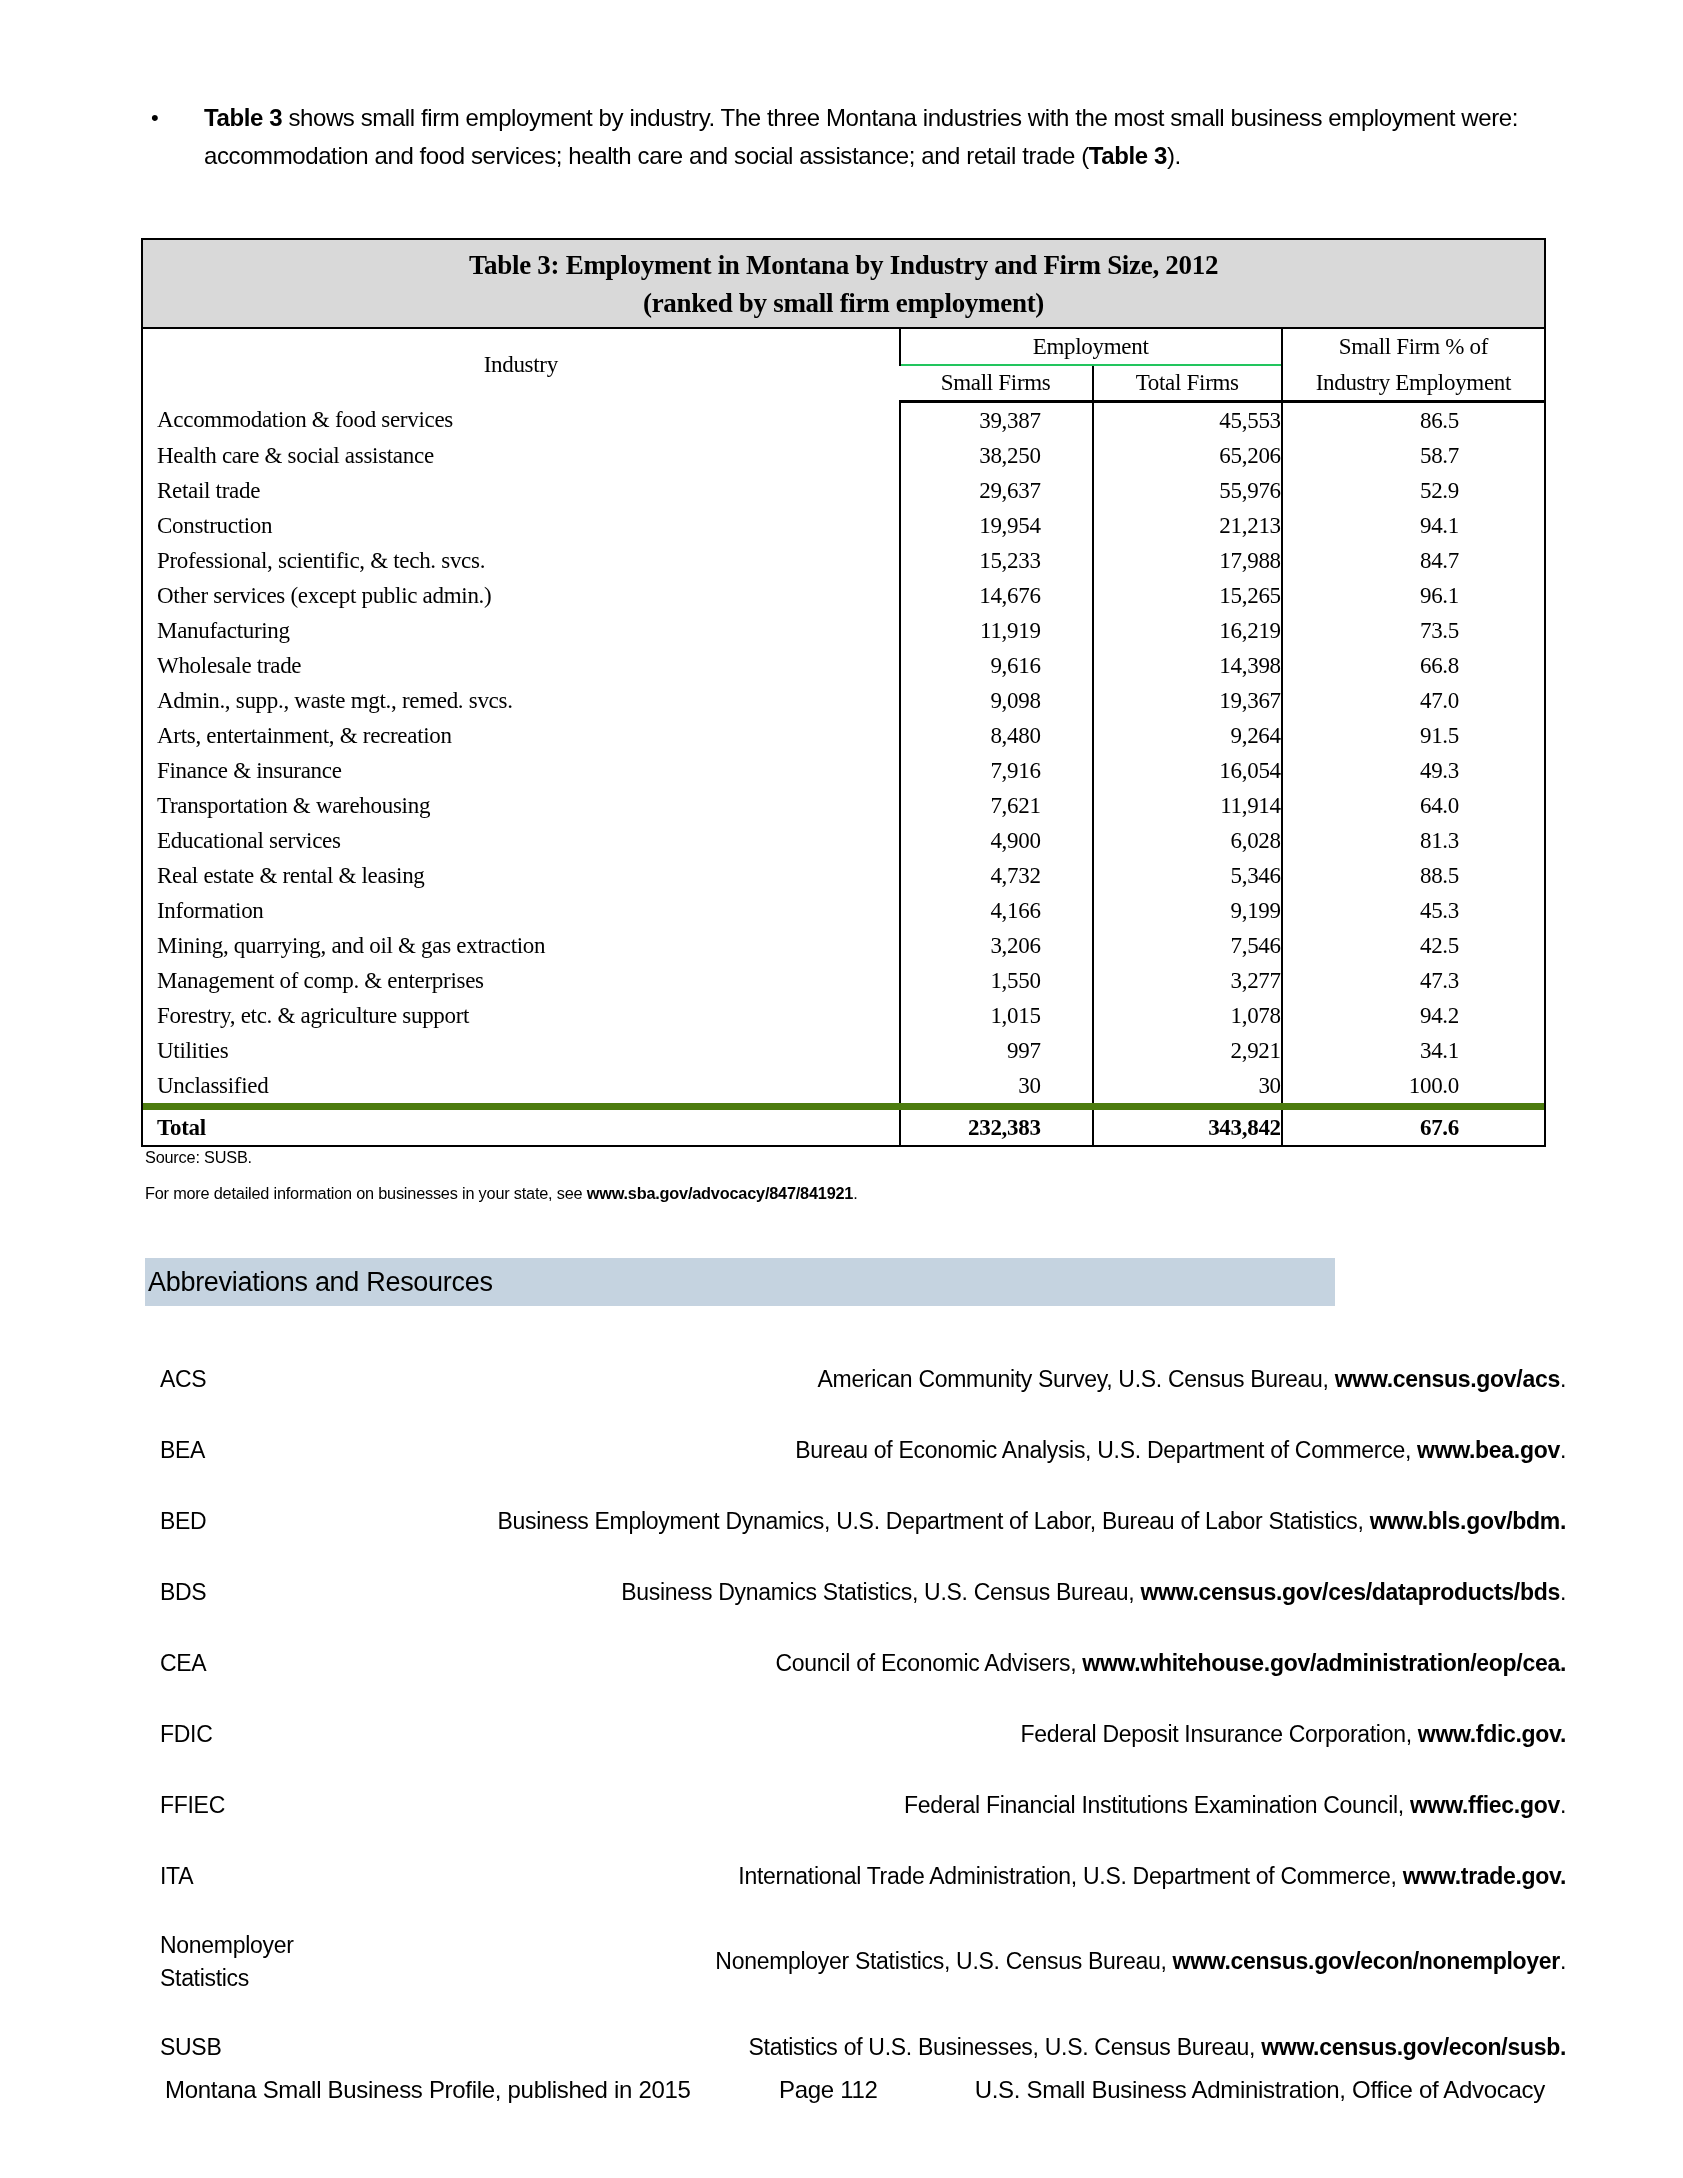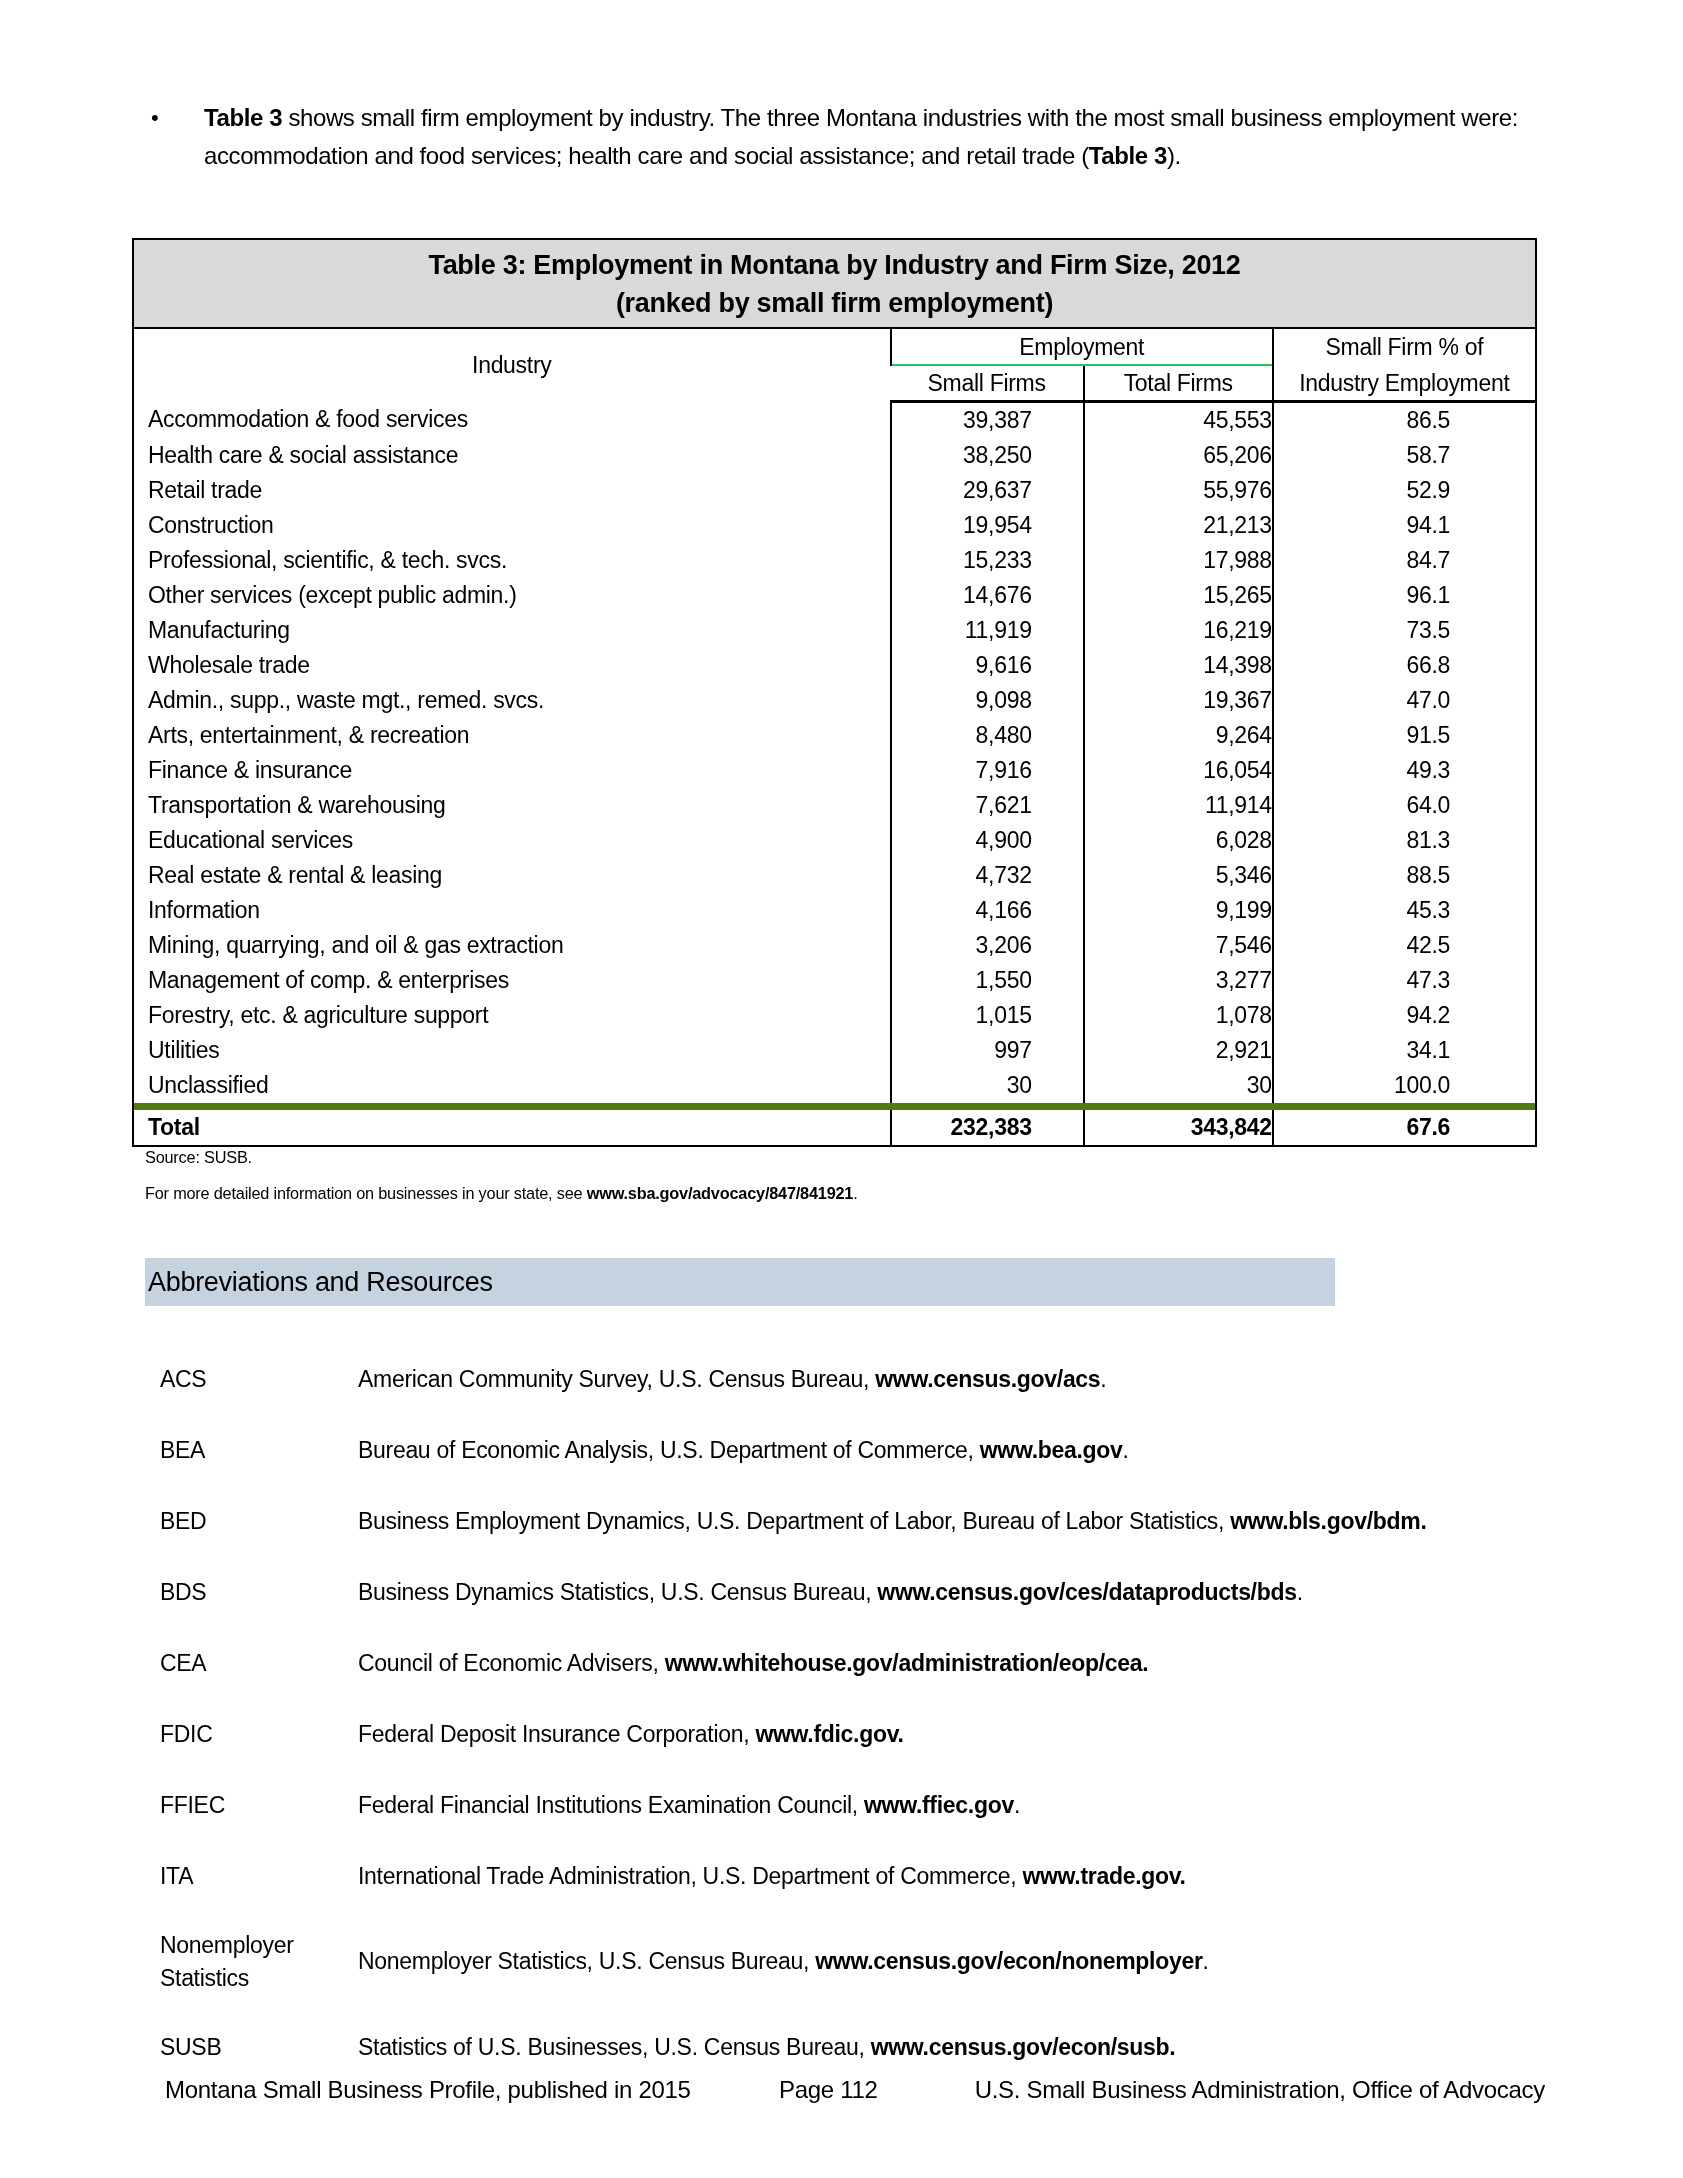--- a/index.html
+++ b/index.html
@@ -20,22 +20,23 @@
   }
   .intro .bullet {
     position: absolute; left: 2px; top: 0; width: 30px;
     font-size: 22px;
   }
   .intro .text { padding-left: 55px; text-indent: 0; }
   .intro b { font-weight: bold; }
 
   
   .tbl-wrap {
-    position: absolute; left: 132px; top: 238px; width: 1405px;
+    position: absolute; left: 141px; top: 238px; width: 1405px;
     border: 2px solid #000;
+    font-family: Liberation Serif, serif;
   }
   .tbl-title {
     background: #D9D9D9;
     height: 89px;
     text-align: center;
     font-weight: bold;
     font-size: 27px;
     line-height: 38px;
     padding-top: 6px;
     letter-spacing: -0.3px;
@@ -102,21 +103,21 @@
     position: absolute; left: 160px; top: 1327px; width: 1406px;
     font-size: 23px;
     letter-spacing: -0.3px;
   }
   .abbr-row {
     display: flex; align-items: center;
     min-height: 38px;
     margin-top: 33px;
   }
   .abbr-row .term { width: 198px; flex: none; line-height: 33px; }
-  .abbr-row .desc { flex: 1; white-space: nowrap; line-height: 33px; }
+  .abbr-row .desc { flex: 1; white-space: nowrap; line-height: 33px; text-align: right; }
   .abbr-row .desc b { font-weight: bold; }
   .abbr-row.tall { min-height: 67px; }
 
   
   .footer {
     position: absolute; left: 149px; top: 2075px; width: 1396px;
     font-size: 24px; letter-spacing: -0.3px;
     height: 30px; line-height: 30px;
   }
   .footer span { position: absolute; top: 0; white-space: nowrap; }

